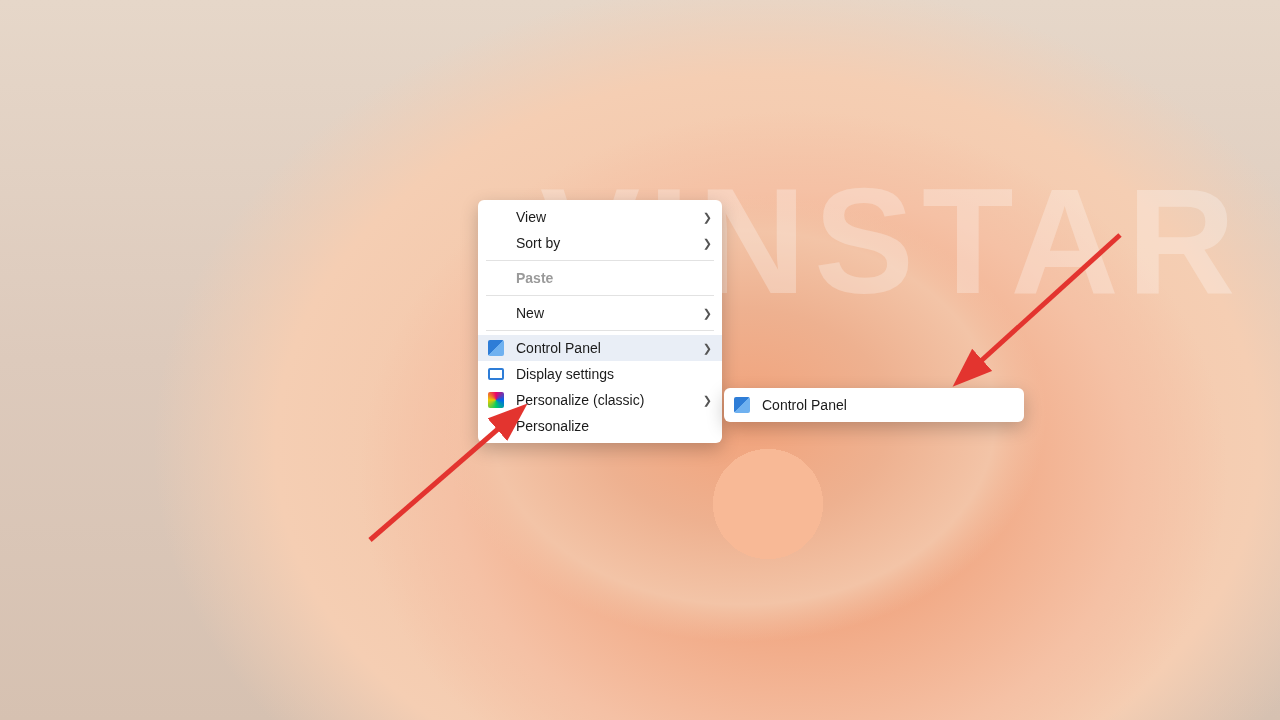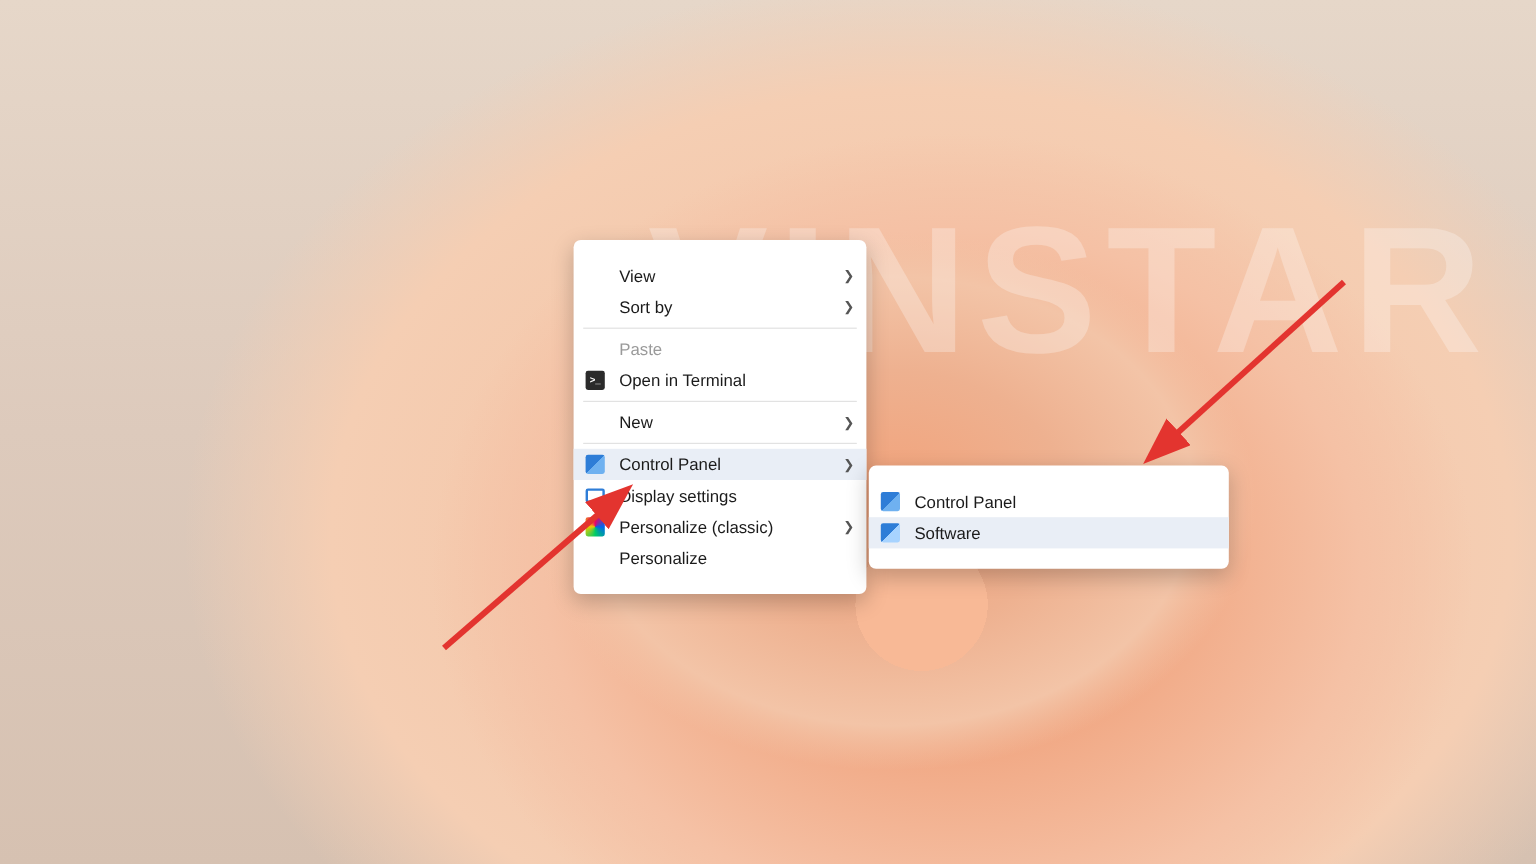--- a/index.html
+++ b/index.html
@@ -25,35 +25,35 @@
     white-space: nowrap;
     user-select: none;
   }
 
   
   .menu {
     position: absolute;
     background: #ffffff;
     border-radius: 6px;
     box-shadow: 0 6px 18px rgba(0,0,0,0.22);
-    padding: 17px 0;
+    padding: 4px 0;
     font-size: 14px;
     color: #1b1b1b;
   }
   .menu-item {
     position: relative;
     display: flex;
     align-items: center;
     height: 26px;
     padding: 0 28px 0 38px;
     white-space: nowrap;
     cursor: default;
   }
   .menu-item.hover { background: #e9eef6; }
-  .menu-item.disabled { color: #9a9a9a; }
+  .menu-item.disabled { color: #9a9a9a; font-weight: bold; }
   .menu-item .arrow {
     position: absolute; right: 10px; top: 50%; transform: translateY(-50%);
     font-size: 11px; color: #555;
   }
   .menu-sep { height: 1px; margin: 4px 8px; background: #e2e2e2; }
   .menu-item .ico {
     position: absolute; left: 10px; top: 50%; transform: translateY(-50%);
     width: 16px; height: 16px;
     display: flex; align-items: center; justify-content: center;
     font-size: 12px;
@@ -97,24 +97,20 @@
       <span class="arrow">❯</span>
     </div>
     <div class="menu-item">
       <span>Sort by</span>
       <span class="arrow">❯</span>
     </div>
     <div class="menu-sep"></div>
     <div class="menu-item disabled">
       <span>Paste</span>
     </div>
-    <div class="menu-item">
-      <span class="ico term"></span>
-      <span>Open in Terminal</span>
-    </div>
     <div class="menu-sep"></div>
     <div class="menu-item">
       <span>New</span>
       <span class="arrow">❯</span>
     </div>
     <div class="menu-sep"></div>
     <div class="menu-item hover">
       <span class="ico cpanel"></span>
       <span>Control Panel</span>
       <span class="arrow">❯</span>
@@ -131,24 +127,20 @@
     <div class="menu-item">
       <span>Personalize</span>
     </div>
   </div>
 
   <div id="menu-sub" class="menu">
     <div class="menu-item">
       <span class="ico cpanel"></span>
       <span>Control Panel</span>
     </div>
-    <div class="menu-item hover">
-      <span class="ico soft"></span>
-      <span>Software</span>
-    </div>
   </div>
 
   <svg class="arrow-svg" style="left:360px; top:400px; width:200px; height:160px;">
     <defs>
         <marker id="ah1" markerWidth="10" markerHeight="10" refX="6" refY="3" orient="auto">
       <path d="M0,0 L8,3 L0,6 Z" fill="#e3342f"></path>
         </marker>
       </defs>
     <line x1="10" y1="140" x2="160" y2="10" stroke="#e3342f" stroke-width="5" marker-end="url(#ah1)"></line>
   </svg>

